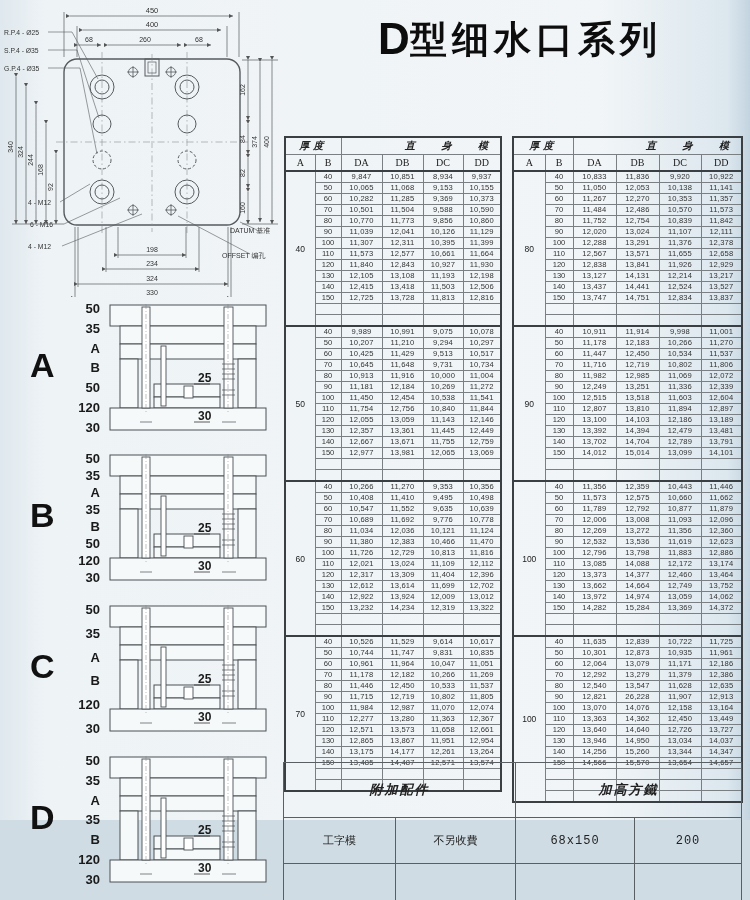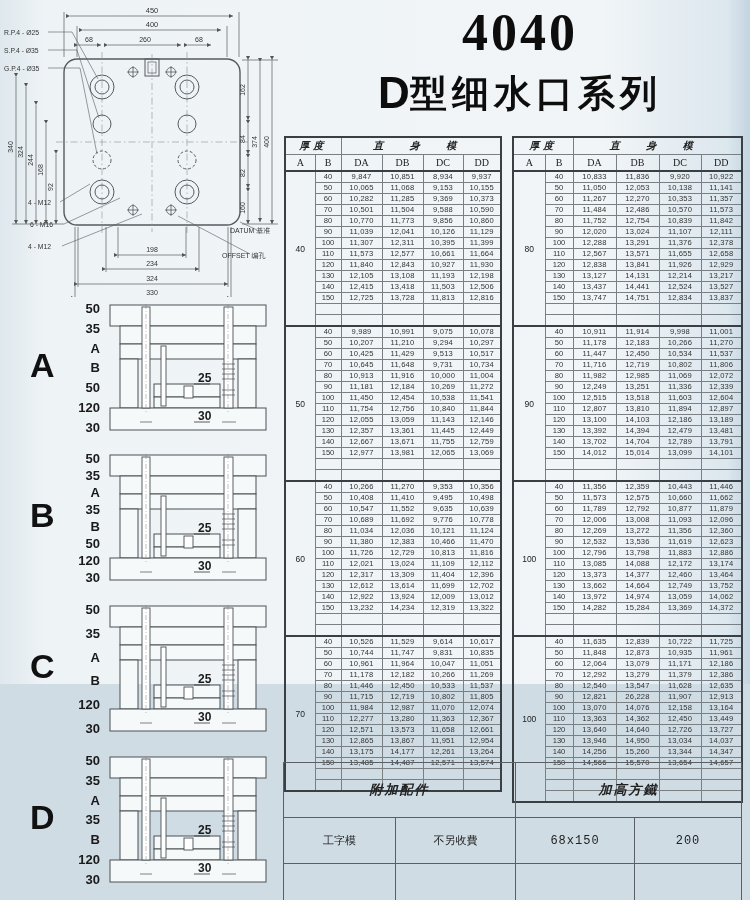--- a/index.html
+++ b/index.html
@@ -1,37 +1,37 @@
 <!DOCTYPE html>
 <html><head>
 <meta charset="utf-8">
 <style>
   html,body{margin:0;padding:0;}
   body{width:750px;height:900px;overflow:hidden;background:#cfdce4;}
-  #page{position:relative;width:750px;height:684px;
+  #page{position:relative;width:750px;height:820px;
     background:linear-gradient(90deg,#dfe8ee 0%,#eef3f6 6%,#f1f5f7 80%,#dce7ee 97%,#c3d4e0 100%);
     font-family:"Liberation Sans", sans-serif;color:#222;}
   
   #title{position:absolute;left:295px;top:6px;width:450px;text-align:center;color:#0d0d0d;}
   #title .model{font-family:"Liberation Serif", serif;font-weight:bold;font-size:52px;line-height:54px;letter-spacing:3px;}
   #title .series{font-size:37px;font-weight:bold;line-height:66px;letter-spacing:5px;white-space:nowrap;}
   #title .series .dletter{font-size:44px;font-weight:900;letter-spacing:0;vertical-align:-2px;}
   
   #drawing{position:absolute;left:2px;top:2px;}
   #drawing text{font-family:"Liberation Sans", sans-serif;fill:#333;}
   
   table.spec{border-collapse:collapse;position:absolute;top:136px;table-layout:fixed;
     background:transparent;}
   #spec-left{left:284px;width:216px;}
   #spec-right{left:512px;width:229px;}
   table.spec th,table.spec td{border:1px solid #7a7f84;padding:0;margin:0;overflow:hidden;white-space:nowrap;}
   table.spec{border:2px solid #3a3f44;}
   table.spec thead th{font-size:10px;color:#222;}
   th.hdr-cjk{font-family:"Liberation Serif", serif;font-style:italic;font-size:12px;font-weight:bold;height:16px;letter-spacing:4px;}
-  th.hdr-straight{letter-spacing:12px;}
+  th.hdr-straight{letter-spacing:12px;text-align:right;}
   th.hdr-col{height:15px;font-size:11px;font-weight:normal;font-family:"Liberation Serif", serif;}
   table.spec thead{border-bottom:2px solid #3a3f44;}
   table.spec td{height:10px;line-height:10px;font-size:7.6px;text-align:center;color:#333;}
   table.spec td.v-cell{letter-spacing:0.2px;}
   table.spec tr.block-start td{border-top:2px solid #3a3f44;}
   table.spec td.a-cell{font-size:8.5px;color:#222;}
   
   .diagram{position:absolute;left:6px;width:272px;height:146px;}
   .diagram .letter{position:absolute;left:24px;top:50px;font-size:34px;font-weight:900;color:#111;}
   .diagram .dims{position:absolute;left:56px;top:6px;height:132px;width:38px;
@@ -182,21 +182,20 @@
     <text x="2" y="51" font-size="6.8">S.P.4 - Ø35</text>
     <text x="2" y="69" font-size="6.8">G.P.4 - Ø35</text>
     <text x="26" y="203" font-size="6.8">4 - M12</text>
     <text x="28" y="225" font-size="6.8">6 - M16</text>
     <text x="26" y="247" font-size="6.8">4 - M12</text>
     <text x="228" y="231" font-size="7">DATUM 基准</text>
     <text x="220" y="256" font-size="7">OFFSET 编孔</text>
   </svg>
 
   <div id="title">
-    <div class="model">4040</div>
     <div class="series"><span class="dletter">D</span><span>型细水口系列</span></div>
   </div>
 
   <table class="spec" id="spec-left">
     <colgroup>
         <col style="width:30px">
         <col style="width:26px">
         <col style="width:41px">
         <col style="width:41px">
         <col style="width:40px">
@@ -940,21 +939,21 @@
         <tr class="block-start">
           <td rowspan="15" class="a-cell">100</td>
           <td class="b-cell">40</td>
           <td class="v-cell">11,635</td>
           <td class="v-cell">12,839</td>
           <td class="v-cell">10,722</td>
           <td class="v-cell">11,725</td>
         </tr>
         <tr>
           <td class="b-cell">50</td>
-          <td class="v-cell">11,848</td>
+          <td class="v-cell">10,301</td>
           <td class="v-cell">12,873</td>
           <td class="v-cell">10,935</td>
           <td class="v-cell">11,961</td>
         </tr>
         <tr>
           <td class="b-cell">60</td>
           <td class="v-cell">12,064</td>
           <td class="v-cell">13,079</td>
           <td class="v-cell">11,171</td>
           <td class="v-cell">12,186</td>

